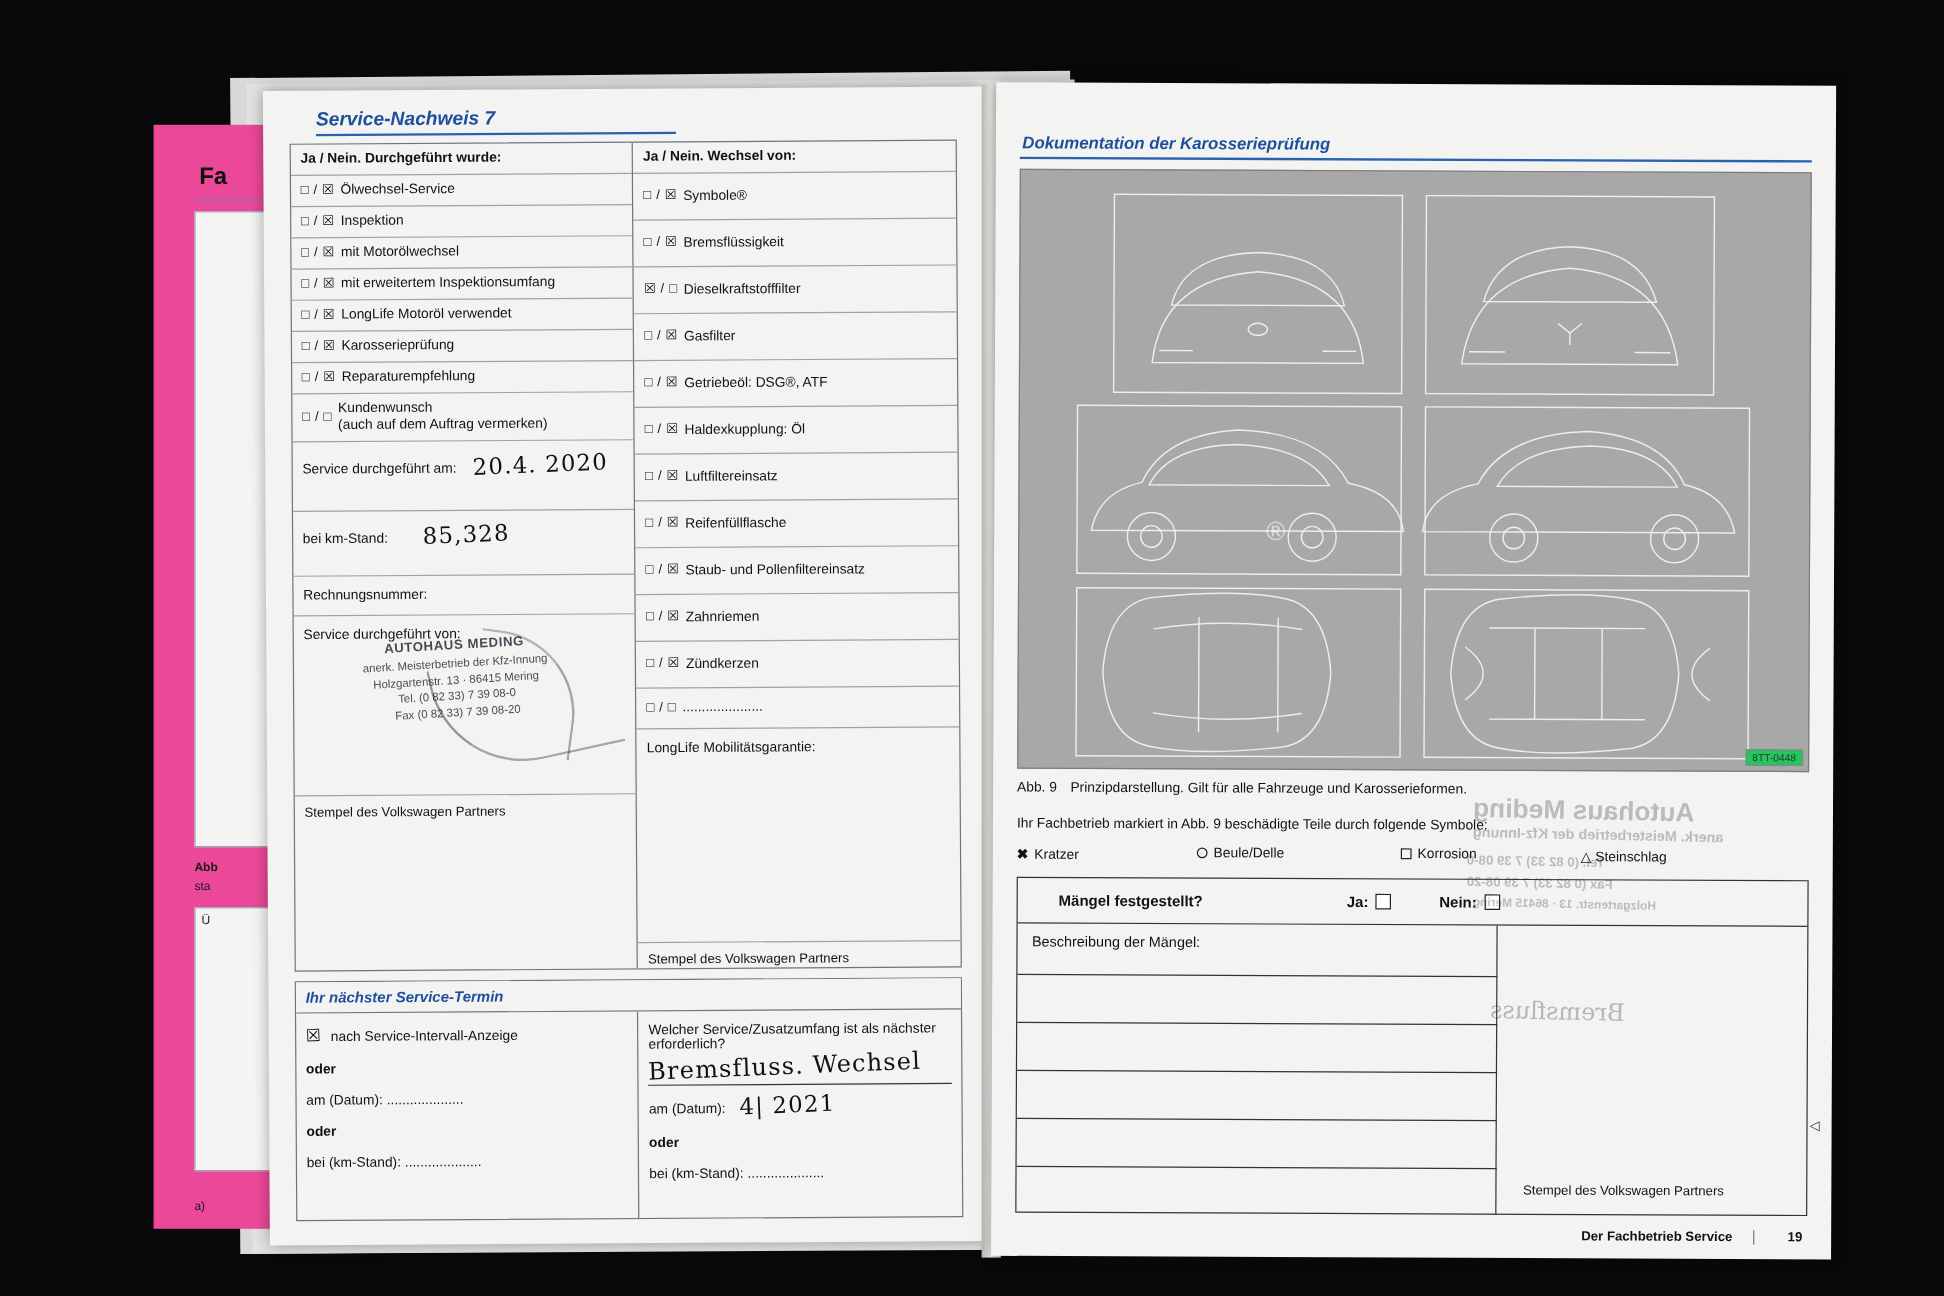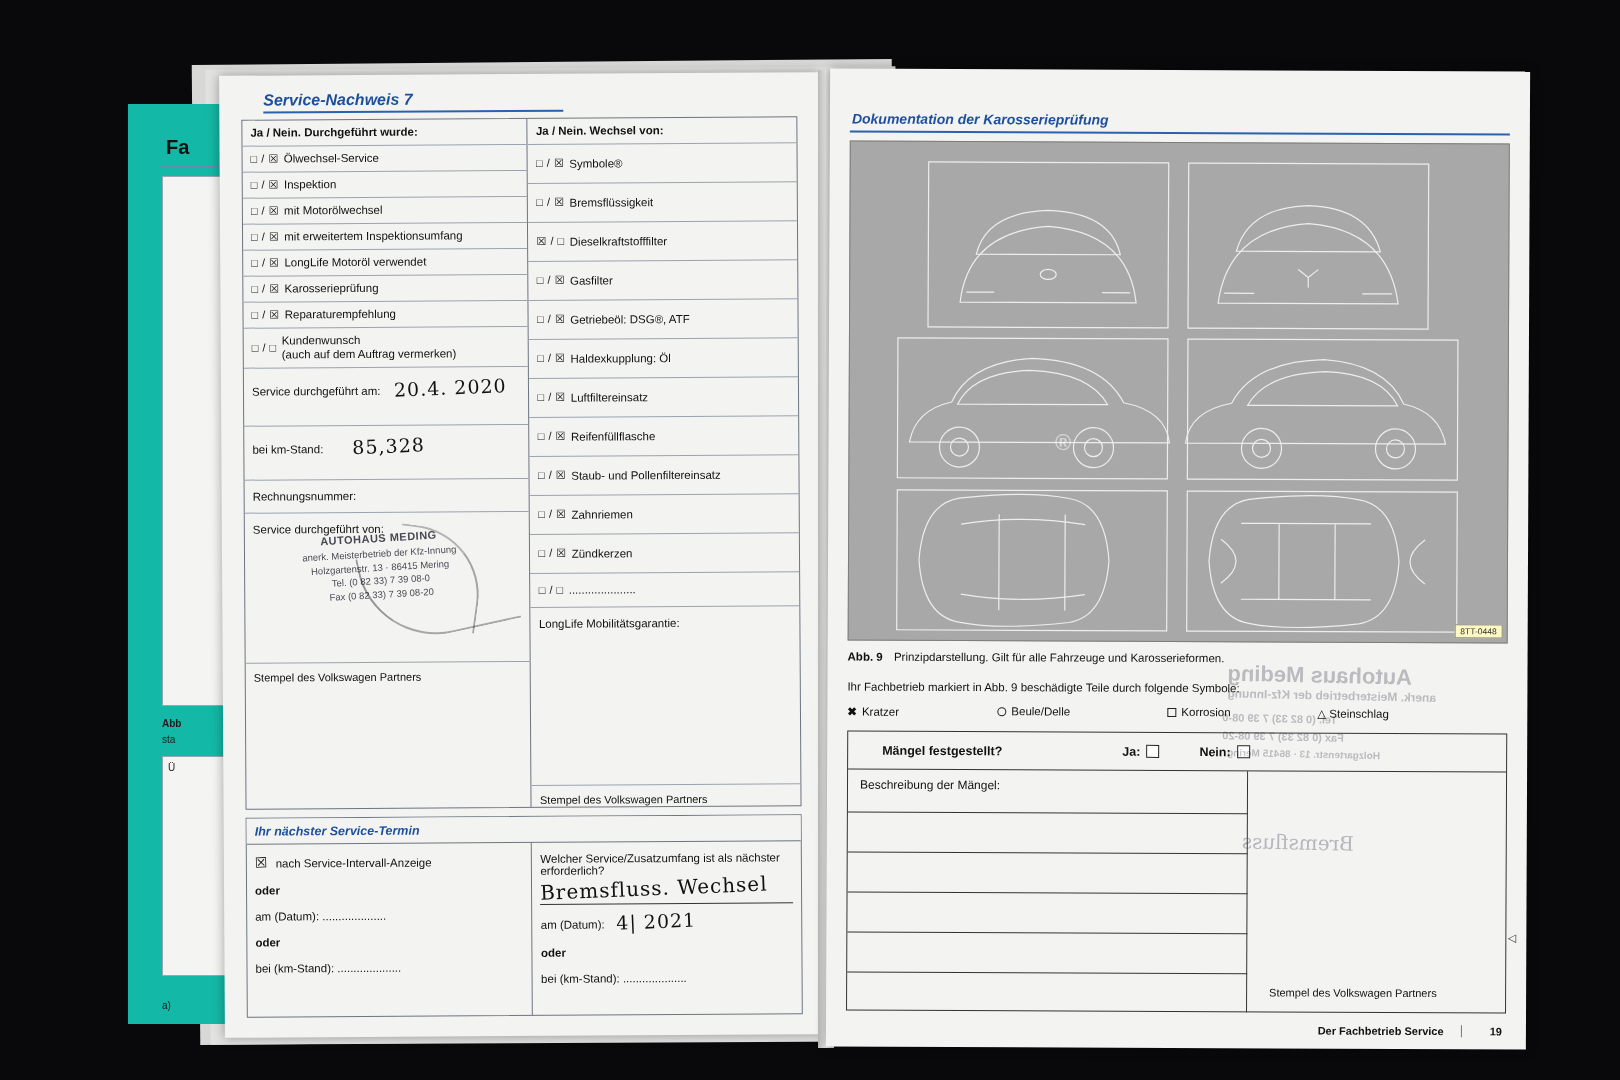--- a/index.html
+++ b/index.html
@@ -23,21 +23,21 @@
   }
   .stack1 { left: 196px; top: 62px; width: 700px; height: 980px; background:#d8d8d6; transform: rotate(-0.5deg); }
   .stack2 { left: 208px; top: 68px; width: 690px; height: 975px; background:#e2e2e0; transform: rotate(-0.3deg); }
   .stack3 { left: 150px; top: 110px; width: 120px; height: 900px; background:#ececeb; }
 
   
   .leftpage {
     position: absolute;
     left: 128px; top: 104px;
     width: 160px; height: 920px;
-    background: #14b8a6;
+    background: #ec4899;
     color: #1a1a1a;
     font-size: 11px;
     overflow: hidden;
   }
   .leftpage .fa {
     position:absolute; left: 38px; top: 32px;
     font-weight: bold; font-size: 20px; color:#111;
   }
   .leftpage .rule {
     position:absolute; left: 34px; top: 62px; width: 130px; height: 1px; background: #6b87b5;
@@ -178,25 +178,25 @@
   .dk-rule { position:absolute; left: 20px; top: 62px; width: 660px; height: 2px; background:#2a62b0; }
 
   .diagram {
     position:absolute; left: 20px; top: 72px; width: 660px; height: 500px;
     background: #a8a8a8;
     border: 1px solid #7d7d7d;
     overflow: hidden;
   }
   .diagram .tag {
     position:absolute; right: 4px; bottom: 4px;
-    background: #fef9c3; border:1px solid #888;
+    background: #22c55e; border:1px solid #888;
     font-size: 8.5px; padding: 1px 5px; color:#333;
   }
   .abb9 { position:absolute; left: 20px; top: 582px; font-size: 11.5px; }
-  .abb9 b { font-weight: bold; }
+  .abb9 b { font-weight: normal; }
   .fachtext { position:absolute; left: 20px; top: 612px; font-size: 11.5px; }
   .symrow { position:absolute; left: 20px; top: 636px; width: 600px; font-size: 11.5px; display:flex; }
   .symrow span { display:inline-block; }
   .sym-k { width: 150px; }
   .sym-b { width: 170px; }
   .sym-kor { width: 150px; }
   .sq { display:inline-block; width:9px; height:9px; border:1.3px solid #222; vertical-align:-1px; margin-right:5px;}
   .ci { display:inline-block; width:9px; height:9px; border:1.3px solid #222; border-radius:50%; vertical-align:-1px; margin-right:5px;}
   .xm { font-weight: bold; margin-right: 5px; }
 

